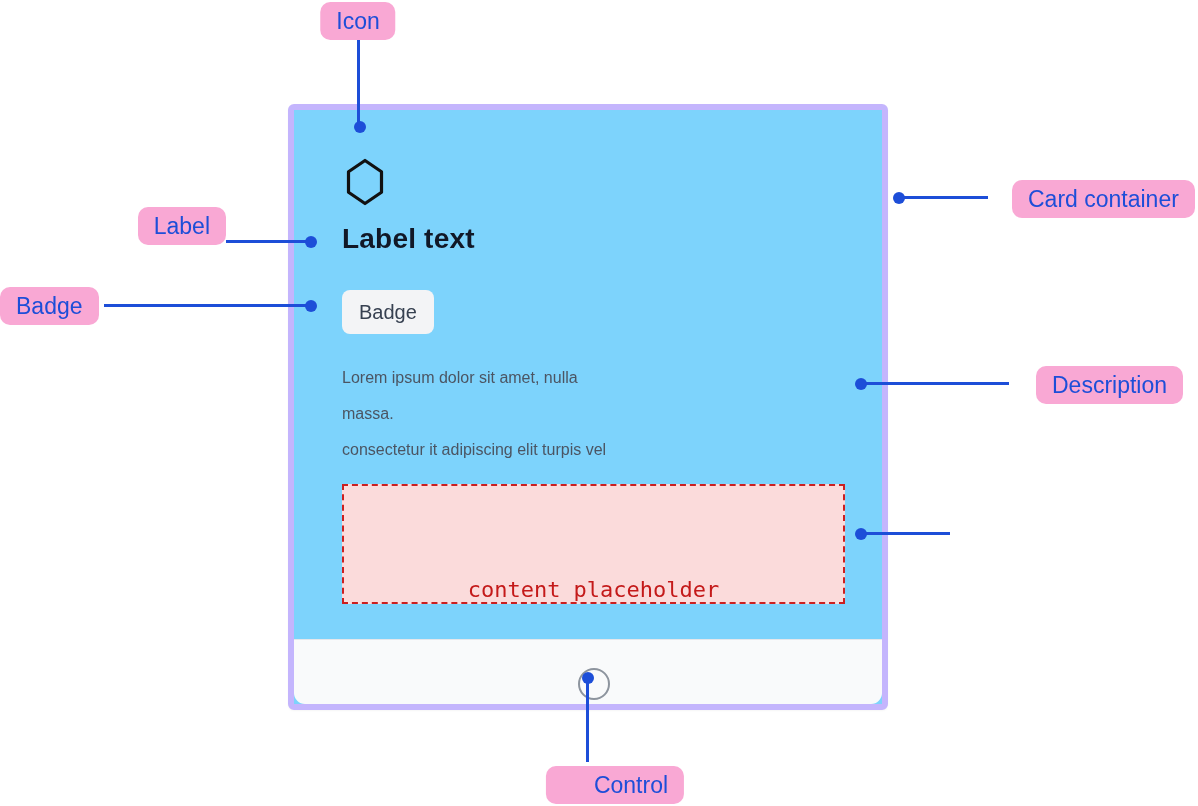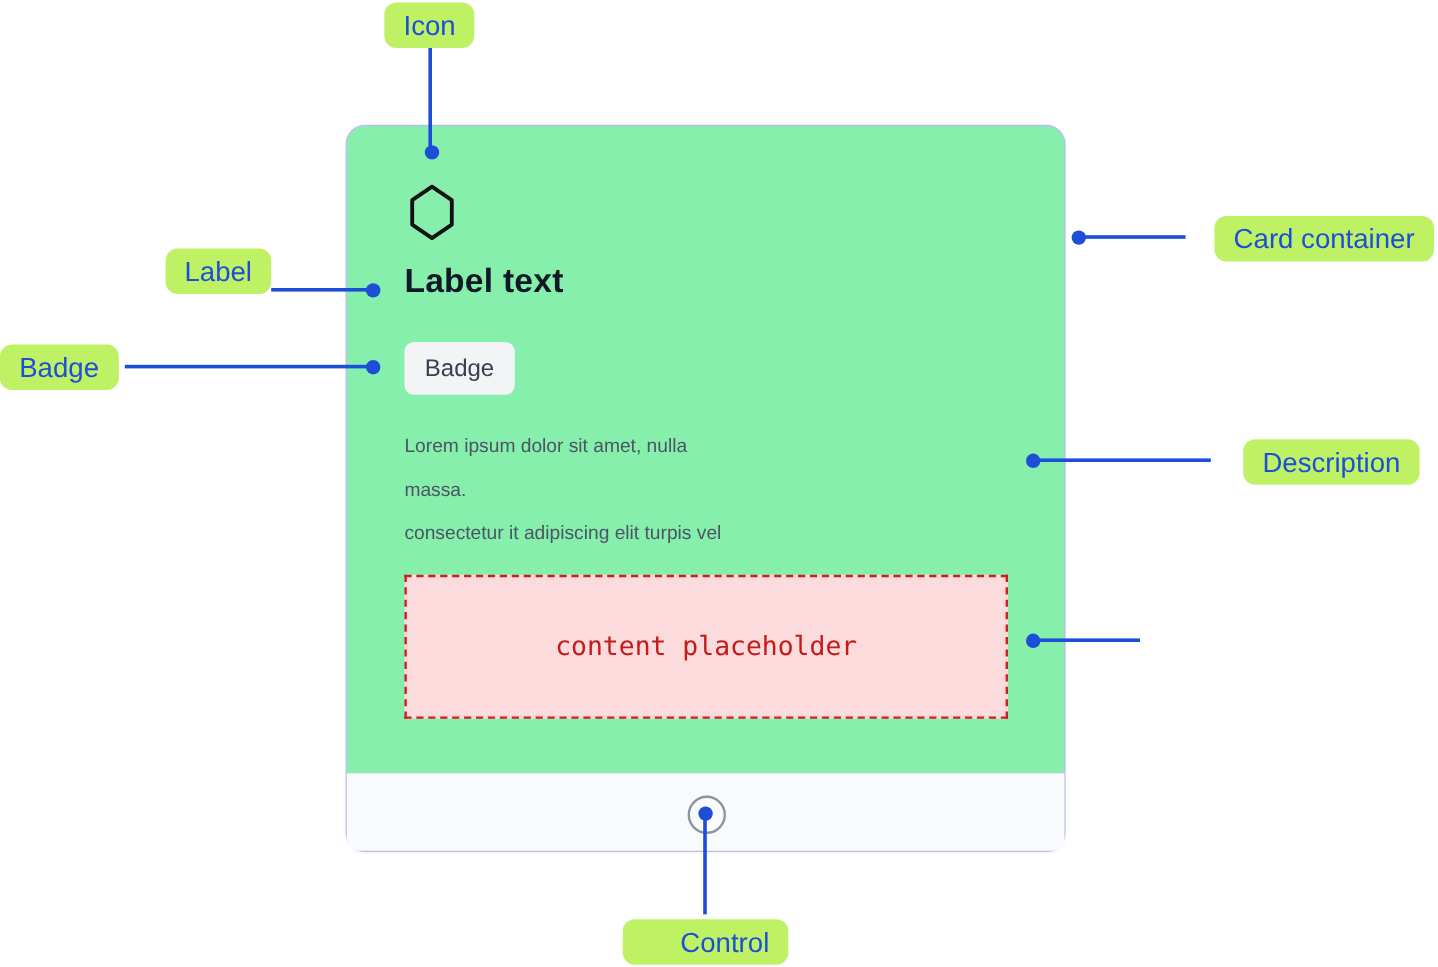--- a/index.html
+++ b/index.html
@@ -9,21 +9,21 @@
     position: relative;
     width: 1198px;
     height: 806px;
     background: #ffffff;
     overflow: hidden;
   }
 
   
   .pill {
     position: absolute;
-    background: #bef264;
+    background: #f9a8d4;
     color: #1d4ed8;
     font-size: 23px;
     line-height: 26px;
     padding: 6px 16px;
     border-radius: 10px;
     white-space: nowrap;
   }
   .aline { position: absolute; background: #1d4ed8; }
   .aline.h { height: 3px; }
   .aline.v { width: 3px; }
@@ -32,23 +32,23 @@
     width: 12px; height: 12px;
     border-radius: 50%;
     background: #1d4ed8;
   }
 
   
   .card {
     position: absolute;
     left: 288px; top: 104px;
     width: 600px; height: 606px;
-    background: #86efac;
-    border: 1px solid #c4b5fd;
-    border-radius: 16px;
+    background: #7dd3fc;
+    border: 6px solid #c4b5fd;
+    border-radius: 6px;
     box-shadow: 0 1px 2px rgba(0,0,0,0.04);
   }
   .card-icon { position: absolute; left: 51px; top: 48px; }
   .card-label {
     position: absolute;
     left: 48px; top: 109px;
     font-size: 28px;
     font-weight: 700;
     color: #111827;
     line-height: 40px;
@@ -73,21 +73,21 @@
     color: #4b5563;
     white-space: nowrap;
   }
   .card-placeholder {
     position: absolute;
     left: 48px; top: 374px;
     width: 503px; height: 120px;
     background: #fbdbdb;
     border: 2px dashed #cc1f1f;
     display: flex;
-    align-items: center;
+    align-items: flex-end;
     justify-content: center;
     font-family: "DejaVu Sans Mono", monospace;
     font-size: 22px;
     color: #c41a1a;
     white-space: nowrap;
   }
   .card-footer {
     position: absolute;
     left: 0; right: 0; bottom: 0;
     height: 65px;
@@ -155,15 +155,15 @@
 
   <div class="pill" style="right:972px; top:207px;">Label</div>
 
   <div class="pill" style="left:0px; top:287px;">Badge</div>
 
   <div class="pill" style="left:988px; top:180px;margin-left:24px;">Card container</div>
 
   <div class="pill" style="left:1036px; top:366px;">Description</div>
 
 
-  <div class="pill" style="left:588px; top:766px; transform:translateX(-50%);padding-left:48px;">Control</div>
+  <div class="pill" style="left:615px; top:766px; transform:translateX(-50%);padding-left:48px;">Control</div>
 
 </div>
 
 </body></html>

